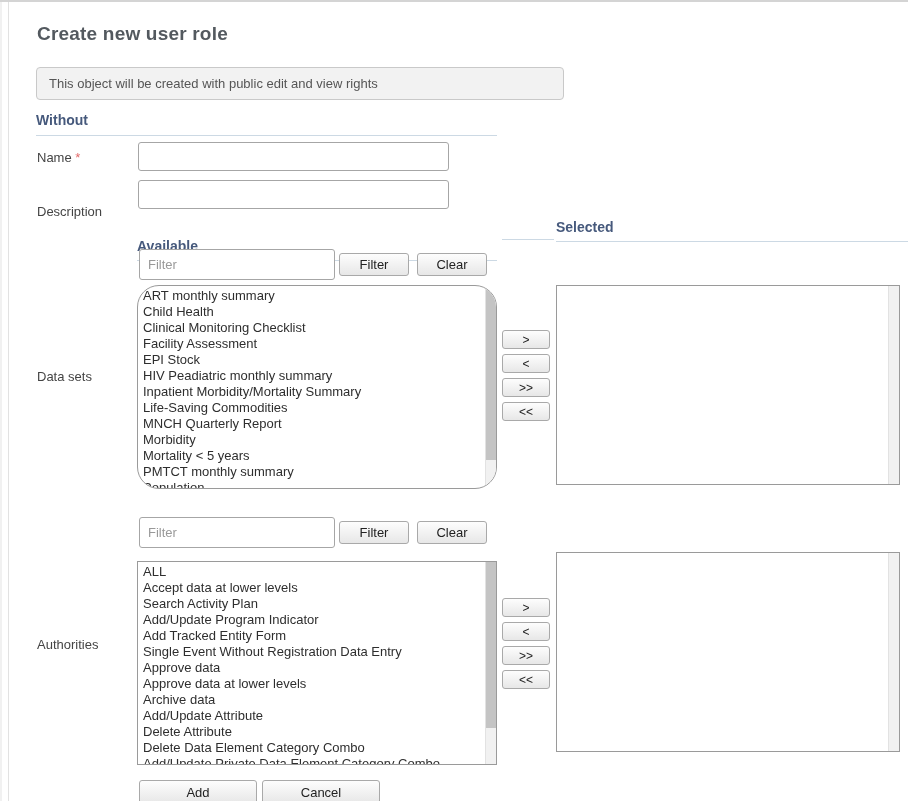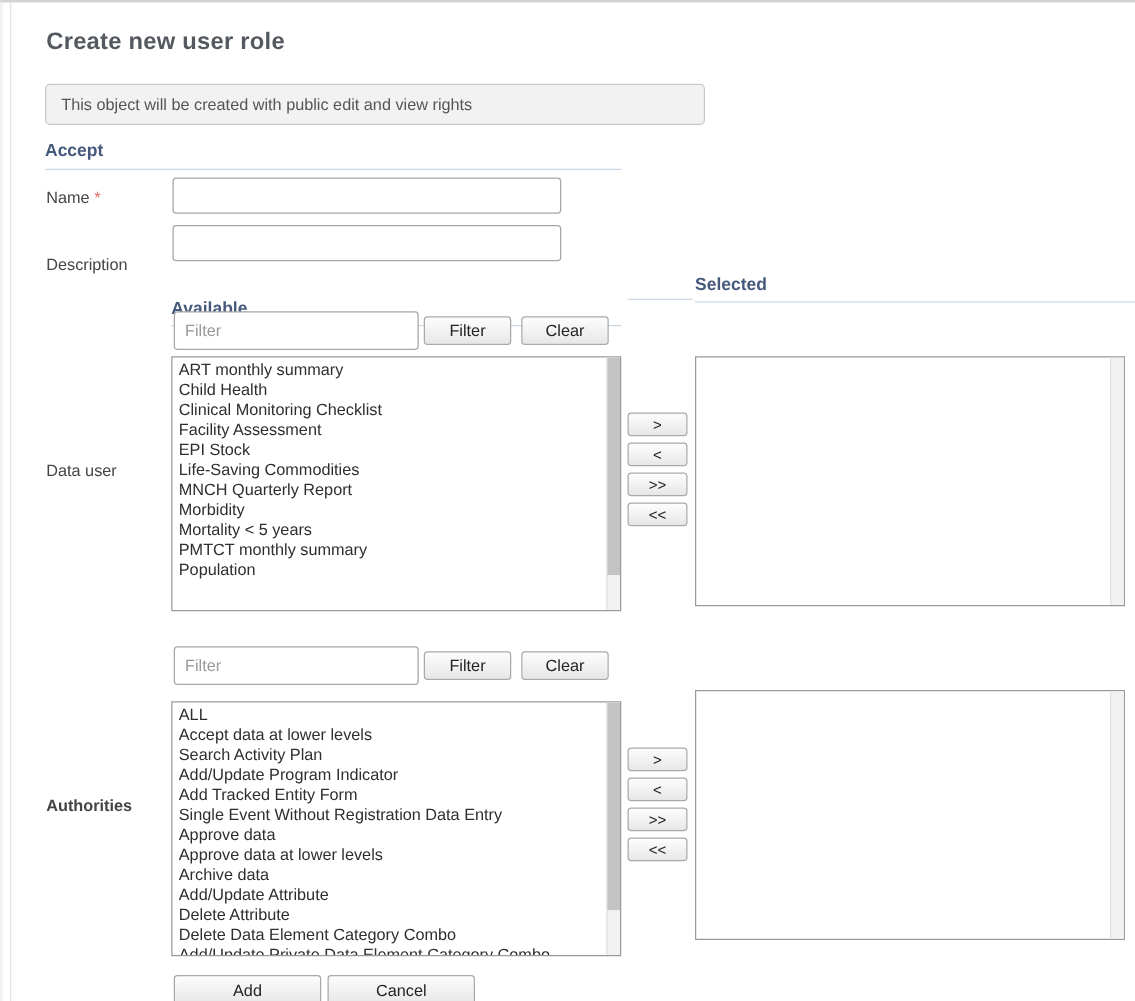--- a/index.html
+++ b/index.html
@@ -83,70 +83,72 @@
 <div class="top-border"></div>
 <div class="left-strip"></div>
 <div class="left-line"></div>
 
 <h1 class="page-title">Create new user role</h1>
 
 <div class="notice">
   <span>This object will be created with public edit and view rights</span>
 </div>
 
-<div class="section-header">Accept</div>
+<div class="section-header">Without</div>
 
 <label class="field-label" style="top:150px;">
   <span>Name</span>
   <span class="required">*</span>
 </label>
 <input class="text-input" style="left: 138px; top: 142px; width: 311px;" type="text">
 
 <label class="field-label" style="top:204px;">
   <span>Description</span>
 </label>
 <input class="text-input" style="left: 138px; top: 180px; width: 311px;" type="text">
 
 <div class="col-header available">Available</div>
 <div class="mid-rule"></div>
 <div class="col-header selected">Selected</div>
 
-<div class="field-label" style="top:369px;">Data user</div>
+<div class="field-label" style="top:369px;">Data sets</div>
 
 <input class="text-input" style="left: 139px; top: 249px; width: 196px; height: 31px;" type="text" placeholder="Filter">
 <button class="btn filter-btn" style="left:339px; top:253px;">Filter</button>
 <button class="btn filter-btn" style="left:417px; top:253px;">Clear</button>
 
-<div class="listbox avail" style="top:285px;">
+<div class="listbox avail" style="top:285px;border-radius:22px;">
   <div class="sb-track">
     <div class="sb-thumb" style="height:86%;"></div>
   </div>
 <div class="opt">ART monthly summary</div>
     <div class="opt">Child Health</div>
     <div class="opt">Clinical Monitoring Checklist</div>
     <div class="opt">Facility Assessment</div>
     <div class="opt">EPI Stock</div>
+    <div class="opt">HIV Peadiatric monthly summary</div>
+    <div class="opt">Inpatient Morbidity/Mortality Summary</div>
     <div class="opt">Life-Saving Commodities</div>
     <div class="opt">MNCH Quarterly Report</div>
     <div class="opt">Morbidity</div>
     <div class="opt">Mortality &lt; 5 years</div>
     <div class="opt">PMTCT monthly summary</div>
     <div class="opt">Population</div>
   </div>
 
 <button class="btn xfer-btn" style="top:330px;">&gt;</button>
 <button class="btn xfer-btn" style="top:354px;">&lt;</button>
 <button class="btn xfer-btn" style="top:378px;">&gt;&gt;</button>
 <button class="btn xfer-btn" style="top:402px;">&lt;&lt;</button>
 
 <div class="listbox sel" style="top:285px;">
   <div class="sb-track"></div>
 </div>
 
-<div class="field-label" style="top:637px;font-weight:bold;">Authorities</div>
+<div class="field-label" style="top:637px;">Authorities</div>
 
 <input class="text-input" style="left: 139px; top: 517px; width: 196px; height: 31px;" type="text" placeholder="Filter">
 <button class="btn filter-btn" style="left:339px; top:521px;">Filter</button>
 <button class="btn filter-btn" style="left:417px; top:521px;">Clear</button>
 
 <div class="listbox avail" style="top:527px;margin-top:34px;">
   <div class="sb-track">
     <div class="sb-thumb" style="height:82%;"></div>
   </div>
 <div class="opt">ALL</div>

